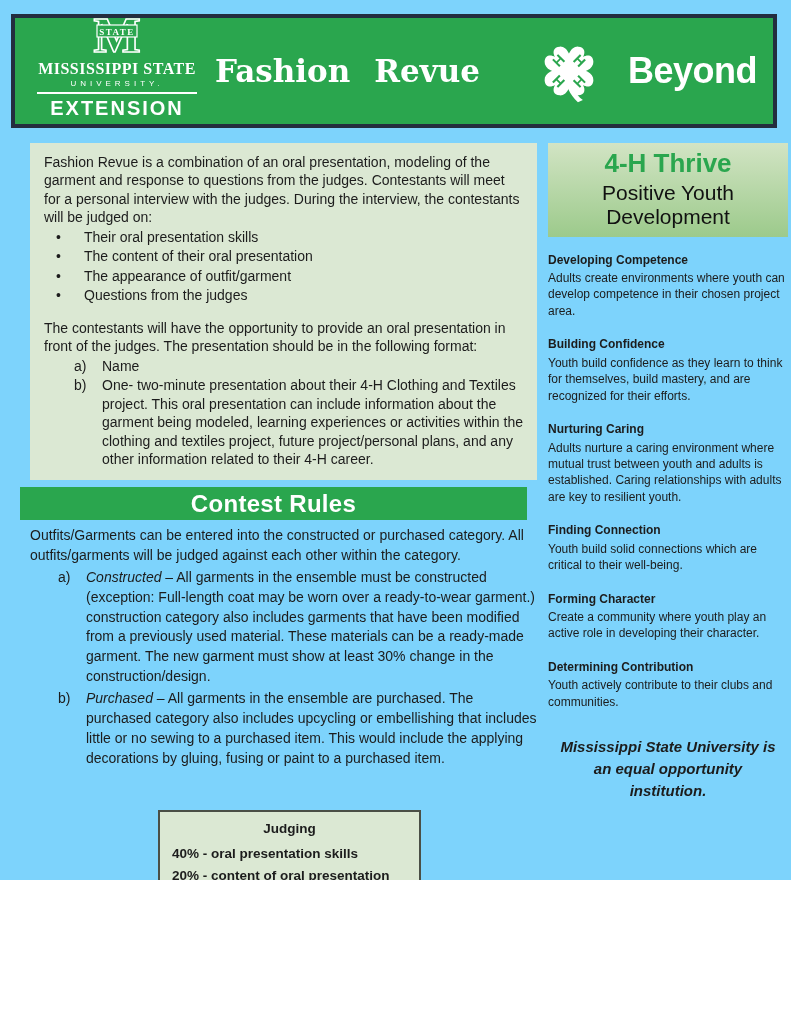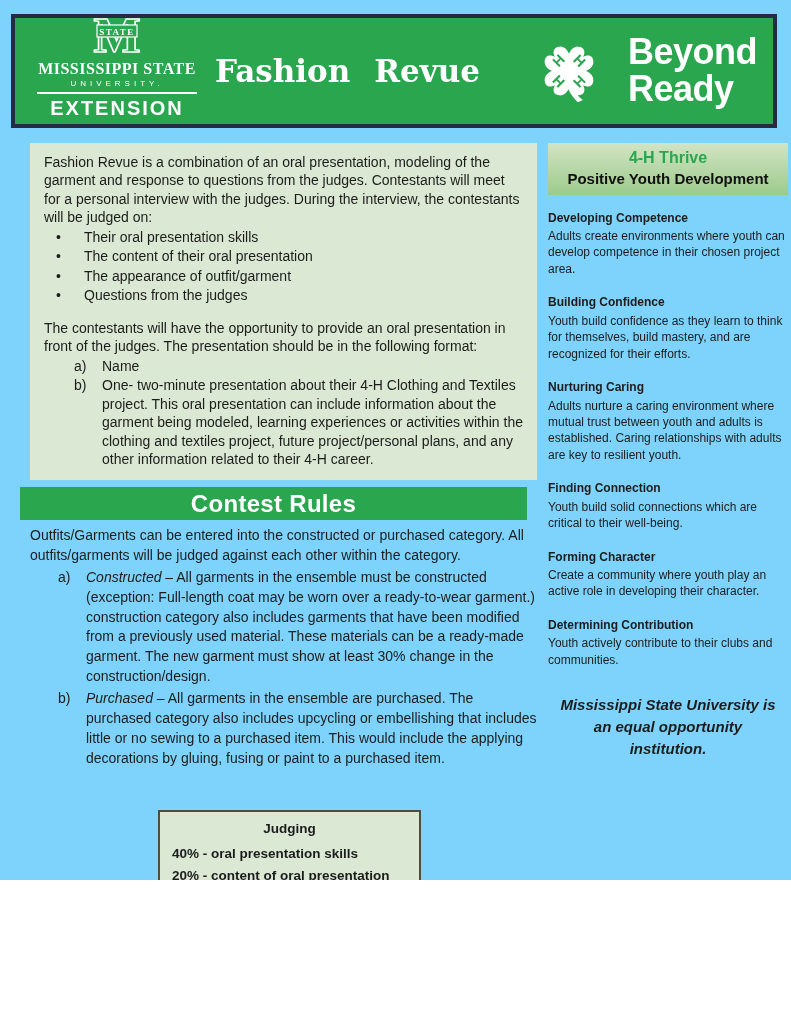--- a/index.html
+++ b/index.html
@@ -63,22 +63,22 @@
     padding: 6px 12px 10px; font-size: 13.5px; font-weight: bold; line-height: 1.62;
   }
   .judging-title { text-align: center; margin-bottom: 3px; }
 
   
   .sidebar { position: absolute; left: 548px; top: 143px; width: 240px; }
   .sidebar-header {
     background: linear-gradient(#D2E4C4, #9CCA8B);
     text-align: center; padding: 6px 4px 8px;
   }
-  .sidebar-title { color: #2AA64E; font-size: 16px; font-weight: bold; line-height: 1.1; }
-  .sidebar-subtitle { color: #111; font-size: 15px; font-weight: bold; margin-top: 3px; }
+  .sidebar-title { color: #2AA64E; font-size: 26px; font-weight: bold; line-height: 1.1; }
+  .sidebar-subtitle { color: #111; font-size: 21px; font-weight: normal; margin-top: 3px; }
   .sidebar-sections { margin-top: 15px; font-size: 12px; line-height: 1.37; }
   .side-section { margin-bottom: 17px; }
   .side-heading { font-weight: bold; margin-bottom: 2px; }
   .side-footer {
     margin-top: 26px; text-align: center; font-weight: bold; font-style: italic;
     font-size: 15px; line-height: 1.45; padding: 0 8px;
   }
 
   
   .footer-accent {
@@ -127,21 +127,20 @@
           <use href="#leaf" fill="#ffffff"></use>
           <text x="0" y="-22" font-family="Liberation Sans, sans-serif" font-size="32" font-weight="bold" fill="#2AA64E" text-anchor="middle">H</text>
         </g>
         <g transform="translate(105,105) rotate(135)">
           <use href="#leaf" fill="#ffffff"></use>
           <text x="0" y="-22" font-family="Liberation Sans, sans-serif" font-size="32" font-weight="bold" fill="#2AA64E" text-anchor="middle">H</text>
         </g>
       </svg>
       <div class="brand-text">
         <div>Beyond</div>
-        <div>Ready</div>
       </div>
     </div>
   </div>
 
   <div class="intro-box">
     <div>Fashion Revue is a combination of an oral presentation, modeling of the garment and response to questions from the judges.  Contestants will meet for a personal interview with the judges. During the interview, the contestants will be judged on:</div>
 
     <div class="bullet-item">
       <span class="bullet-glyph"></span>
       <span>Their oral presentation skills</span>

